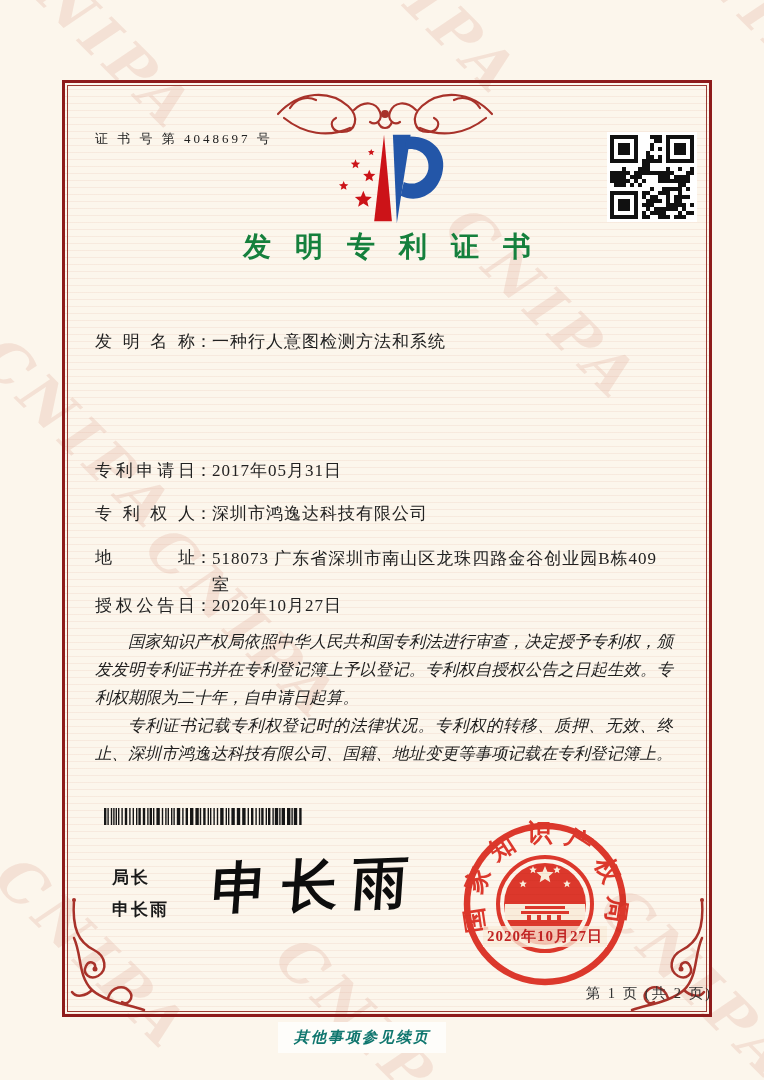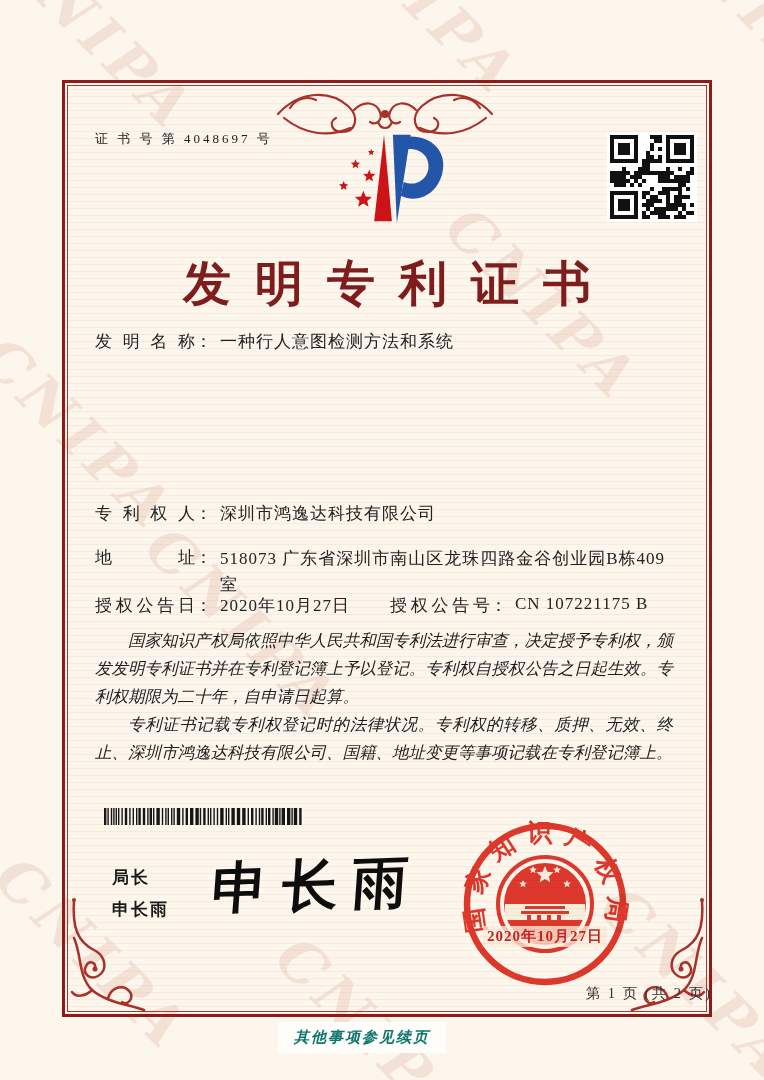--- a/index.html
+++ b/index.html
@@ -30,39 +30,37 @@
   .frame-inner{
     position:absolute;inset:2px;border:1px solid #9c3c33;
   }
   .content{position:absolute;inset:0;z-index:4;}
   .cert-no{
     position:absolute;left:95px;top:130px;
     font-size:13px;letter-spacing:3px;color:#222;
   }
   .title{
     position:absolute;left:62px;top:228px;width:650px;
-    text-align:center;font-size:48px;font-weight:bold;
+    text-align:center;font-size:28px;font-weight:bold;
     letter-spacing:24px;padding-left:24px;box-sizing:border-box;
-    color:#7f1d1d;
-    margin-top:24px;
+    color:#15803d;
   }
   .row{position:absolute;left:95px;font-size:17px;color:#222;}
   .flabel{
     display:inline-block;width:100px;vertical-align:top;
     text-align:justify;text-align-last:justify;
   }
   .colon{display:inline-block;vertical-align:top;}
-  .fvalue{display:inline-block;vertical-align:top;margin-left:8px;letter-spacing:1px;}
+  .fvalue{display:inline-block;vertical-align:top;letter-spacing:1px;}
   .fvalue.wrap{width:462px;line-height:26px;}
   .grant2{position:absolute;left:295px;top:0;}
   .paras{
     position:absolute;left:95px;top:628px;width:578px;
     font-style:italic;font-size:16.5px;line-height:28px;color:#1d1d1d;
     text-align:justify;
-    font-family:Liberation Mono, monospace;
   }
   .paras p{margin:0;text-indent:2em;}
   .barcode{position:absolute;left:104px;top:808px;width:202px;height:17px;}
   .officer{
     position:absolute;left:112px;
     font-family:Liberation Mono, monospace;
     font-size:17px;font-weight:600;color:#1a1a1a;letter-spacing:2px;
   }
   .autograph{
     position:absolute;left:212px;top:848px;width:230px;
@@ -316,31 +314,31 @@
       <rect x="0" y="56" width="28" height="28" fill="#111111"></rect>
       <rect x="4" y="60" width="20" height="20" fill="#ffffff"></rect>
       <rect x="8" y="64" width="12" height="12" fill="#111111"></rect>
     </svg>
 
   <div class="title">发明专利证书</div>
 
   <div class="row" style="top:330px">
     <span class="flabel">发明名称</span><span class="colon">：</span><span class="fvalue">一种行人意图检测方法和系统</span>
   </div>
+  <div class="row" style="top:459px">
+    <span class="flabel">专利申请日</span><span class="colon">：</span><span class="fvalue">2017年05月31日</span>
+  </div>
   <div class="row" style="top:502px">
     <span class="flabel">专利权人</span><span class="colon">：</span><span class="fvalue">深圳市鸿逸达科技有限公司</span>
   </div>
   <div class="row" style="top:546px">
     <span class="flabel">地址</span><span class="colon">：</span><span class="fvalue wrap">518073 广东省深圳市南山区龙珠四路金谷创业园B栋409室</span>
   </div>
   <div class="row" style="top:594px;width:600px">
     <span class="flabel">授权公告日</span><span class="colon">：</span><span class="fvalue">2020年10月27日</span>
-    <span class="grant2">
-      <span class="flabel">授权公告号</span><span class="colon">：</span><span class="fvalue">CN 107221175 B</span>
-    </span>
   </div>
 
   <div class="paras">
     <p>国家知识产权局依照中华人民共和国专利法进行审查，决定授予专利权，颁发发明专利证书并在专利登记簿上予以登记。专利权自授权公告之日起生效。专利权期限为二十年，自申请日起算。</p>
     <p>专利证书记载专利权登记时的法律状况。专利权的转移、质押、无效、终止、深圳市鸿逸达科技有限公司、国籍、地址变更等事项记载在专利登记簿上。</p>
   </div>
 
   <svg class="barcode" id="barcode" width="202" height="17" viewBox="0 0 202 17">
       <rect x="0" y="0" width="2.4" height="17" fill="#161616"></rect>
       <rect x="3.4" y="0" width="1.4" height="17" fill="#161616"></rect>

